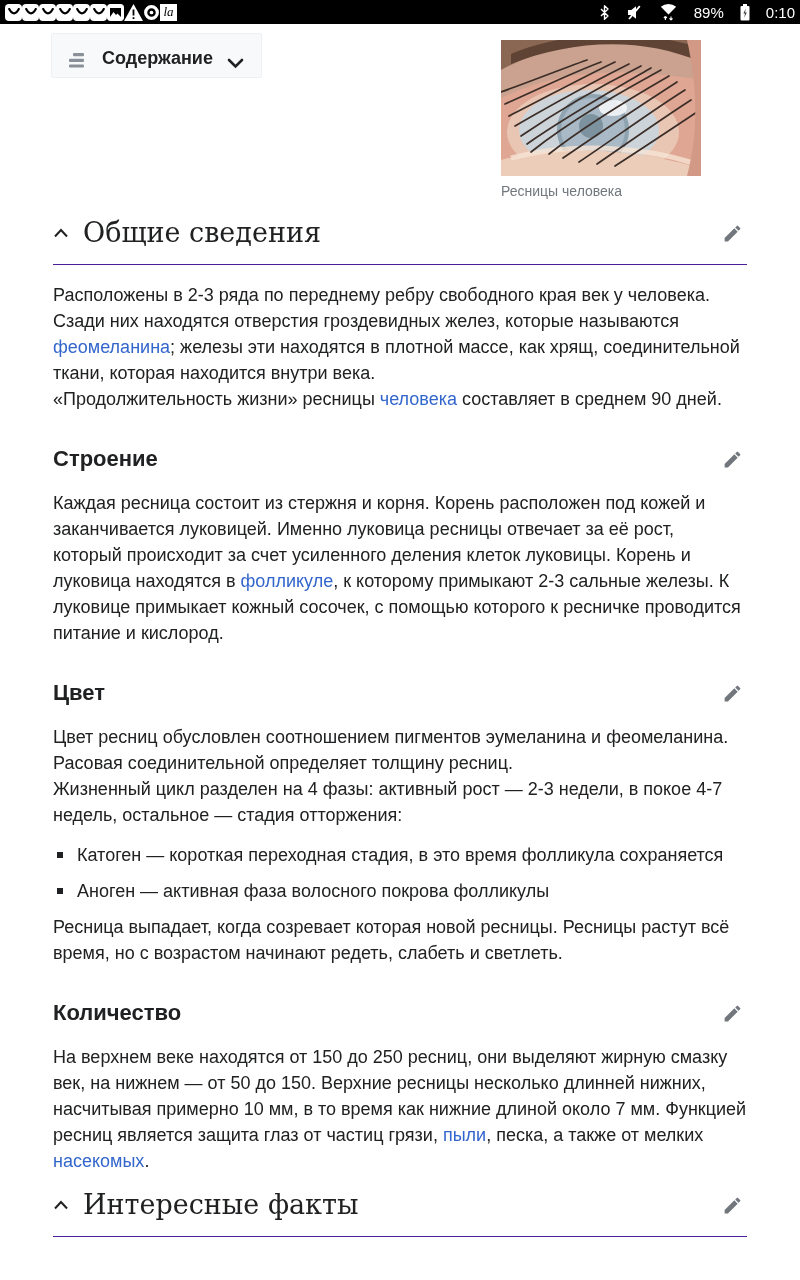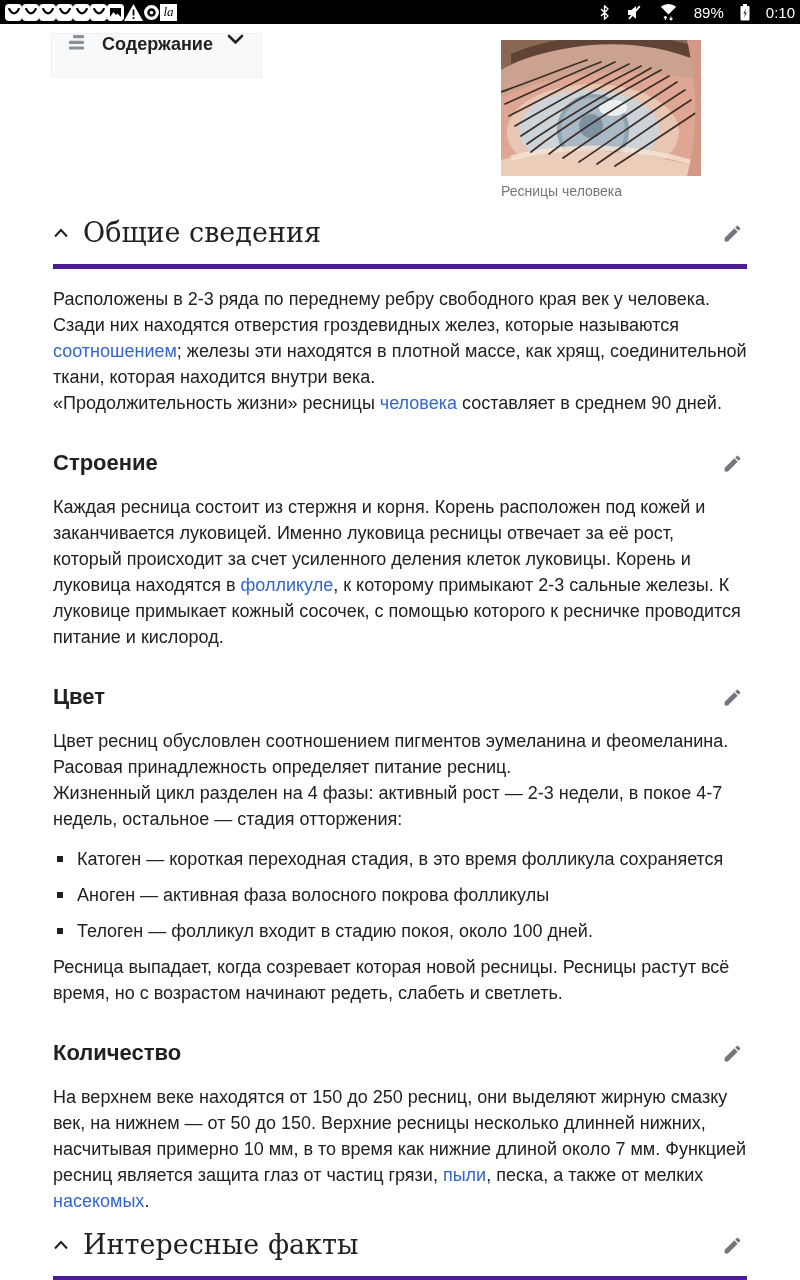--- a/index.html
+++ b/index.html
@@ -27,34 +27,34 @@
     width:17px; height:17px; background:#fff; color:#000;
     font-family:"Liberation Serif", serif; font-style:italic; font-size:13px;
     display:inline-flex; align-items:center; justify-content:center;
   }
   .status-right .txt { letter-spacing:0; }
   
   .header-row { position:relative; height:178px; }
   .toc-button {
     position:absolute; left:51px; top:9px; height:45px;
     background:#f8f9fa; border:1px solid #eef0f2; border-radius:2px;
-    display:flex; align-items:flex-start; gap:14px; padding:0 17px;
+    display:flex; align-items:flex-end; gap:14px; padding:8px 17px;
     font-family:"Liberation Sans", sans-serif;
     font-size:18px; font-weight:bold; color:#202122; cursor:pointer;
   }
   .thumb-figure { position:absolute; left:485px; top:0; width:200px; margin:16px; }
   .thumb-img { width:200px; height:136px; overflow:hidden; }
   .thumb-img svg { display:block; }
   .thumb-caption { color:#72777d; font-size:14px; margin-top:7px; }
   
   .content { padding:0 53px; }
   section { margin:0; }
   .sec-head { display:flex; align-items:center; }
   .sec-head .caret { margin-right:14px; display:inline-flex; }
-  .sec-head.h2 { margin-top:14px; padding-bottom:14px; border-bottom:5px solid #4c1d95; }
+  .sec-head.h2 { margin-top:14px; padding-bottom:14px; border-bottom:1px solid #4c1d95; }
   .sec-head.h2 h2 {
     margin:0; font-family:"DejaVu Serif","Liberation Serif",serif;
     font-weight:400; font-size:27px; line-height:34px; color:#202122;
   }
   .sec-head.h3 { margin-top:33px; margin-bottom:2px;gap:27px; }
   .sec-head.h3 h3 { margin:0; font-size:22px; font-weight:bold; line-height:28px; }
   .edit-btn {
     margin-left:auto; background:none; border:none; padding:0 4px;
     cursor:pointer; display:inline-flex; align-items:center;
   }
@@ -220,21 +220,21 @@
         </span>
         <h2>Общие сведения</h2>
         <button class="edit-btn">
           <span class="plain-icon">
             <svg width="21" height="21" viewBox="0 0 24 24" fill="#72777d">
               <path d="M3 17.2 V21 h3.8 L17.9 9.9 l-3.8 -3.8 L3 17.2 z M20.7 7.1 a1 1 0 0 0 0 -1.4 l-2.4 -2.4 a1 1 0 0 0 -1.4 0 l-1.8 1.8 3.8 3.8 1.8 -1.8 z"></path>
             </svg>
           </span>
         </button>
       </div>
-      <p>Расположены в 2-3 ряда по переднему ребру свободного края век у человека. Сзади них находятся отверстия гроздевидных желез, которые называются <a href="#" class="wlink">соотношением</a>; железы эти находятся в плотной массе, как хрящ, соединительной ткани, которая находится внутри века.</p>
+      <p>Расположены в 2-3 ряда по переднему ребру свободного края век у человека. Сзади них находятся отверстия гроздевидных желез, которые называются <a href="#" class="wlink">феомеланина</a>; железы эти находятся в плотной массе, как хрящ, соединительной ткани, которая находится внутри века.</p>
       <p>«Продолжительность жизни» ресницы <a href="#" class="wlink">человека</a> составляет в среднем 90 дней.</p>
     </section>
     <section>
       <div class="sec-head h3">
         <h3>Строение</h3>
         <button class="edit-btn">
           <span class="plain-icon">
             <svg width="21" height="21" viewBox="0 0 24 24" fill="#72777d">
               <path d="M3 17.2 V21 h3.8 L17.9 9.9 l-3.8 -3.8 L3 17.2 z M20.7 7.1 a1 1 0 0 0 0 -1.4 l-2.4 -2.4 a1 1 0 0 0 -1.4 0 l-1.8 1.8 3.8 3.8 1.8 -1.8 z"></path>
             </svg>
@@ -247,26 +247,25 @@
       <div class="sec-head h3">
         <h3>Цвет</h3>
         <button class="edit-btn">
           <span class="plain-icon">
             <svg width="21" height="21" viewBox="0 0 24 24" fill="#72777d">
               <path d="M3 17.2 V21 h3.8 L17.9 9.9 l-3.8 -3.8 L3 17.2 z M20.7 7.1 a1 1 0 0 0 0 -1.4 l-2.4 -2.4 a1 1 0 0 0 -1.4 0 l-1.8 1.8 3.8 3.8 1.8 -1.8 z"></path>
             </svg>
           </span>
         </button>
       </div>
-      <p>Цвет ресниц обусловлен соотношением пигментов эумеланина и феомеланина. Расовая принадлежность определяет питание ресниц.</p>
+      <p>Цвет ресниц обусловлен соотношением пигментов эумеланина и феомеланина. Расовая соединительной определяет толщину ресниц.</p>
       <p>Жизненный цикл разделен на 4 фазы: активный рост — 2-3 недели, в покое 4-7 недель, остальное — стадия отторжения:</p>
       <ul class="blist">
         <li>Катоген — короткая переходная стадия, в это время фолликула сохраняется</li>
         <li>Аноген — активная фаза волосного покрова фолликулы</li>
-        <li>Телоген — фолликул входит в стадию покоя, около 100 дней.</li>
       </ul>
       <p>Ресница выпадает, когда созревает которая новой ресницы. Ресницы растут всё время, но с возрастом начинают редеть, слабеть и светлеть.</p>
     </section>
     <section>
       <div class="sec-head h3">
         <h3>Количество</h3>
         <button class="edit-btn">
           <span class="plain-icon">
             <svg width="21" height="21" viewBox="0 0 24 24" fill="#72777d">
               <path d="M3 17.2 V21 h3.8 L17.9 9.9 l-3.8 -3.8 L3 17.2 z M20.7 7.1 a1 1 0 0 0 0 -1.4 l-2.4 -2.4 a1 1 0 0 0 -1.4 0 l-1.8 1.8 3.8 3.8 1.8 -1.8 z"></path>

